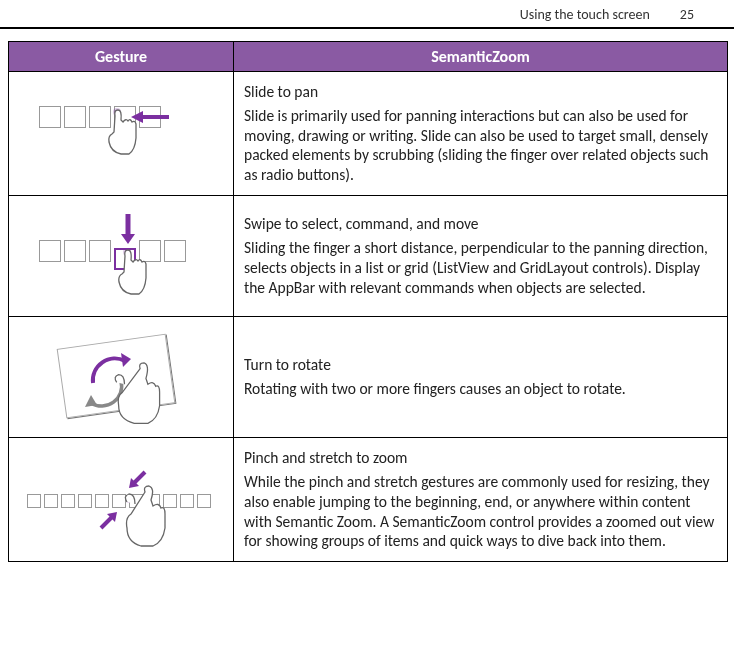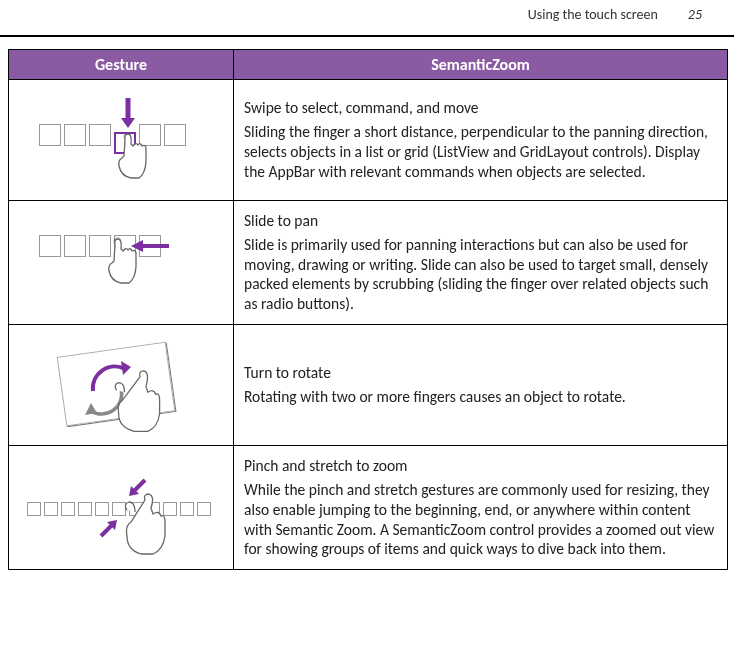--- a/index.html
+++ b/index.html
@@ -13,26 +13,26 @@
   }
   .page {
     width: 734px;
     padding-top: 6px;
   }
   .header-line {
     display: flex;
     justify-content: flex-end;
     align-items: baseline;
     gap: 30px;
-    padding-right: 32px;
+    padding-right: 40px;
     font-size: 14px;
     color: #333;
-    margin-bottom: 12px;
-  }
-  .page-num { font-size: 14px; font-style: italic; }
+    margin-bottom: 4px;
+  }
+  .page-num { font-size: 14px; }
   .top-rule {
     border: none;
     border-top: 2px solid #000;
     margin: 0 0 12px 0;
   }
   table.gestures {
     border-collapse: collapse;
     width: 720px;
     margin-left: 8px;
     table-layout: fixed;
@@ -119,20 +119,53 @@
       <tr>
         <th class="col-gesture">Gesture</th>
         <th>SemanticZoom</th>
       </tr>
     </thead>
     <tbody>
 
       <tr>
         <td class="gcell">
           <div class="illus">
+            <div class="boxrow" style="top:22px; left:18px;">
+              <div class="box"></div>
+                <div class="box"></div>
+                <div class="box"></div>
+                <div class="box"></div>
+                <div class="box"></div>
+            </div>
+
+            <div class="arrow" style="top:23px; left:110px;">
+              <svg width="40" height="20">
+                  <line x1="38" y1="10" x2="8" y2="10" stroke="#7b2fa0" stroke-width="4"></line>
+                  <polygon points="0,10 12,4 12,16" fill="#7b2fa0"></polygon>
+                </svg>
+            </div>
+
+            <div class="hand" style="top:18px; left:78px;">
+              <svg viewBox="0 0 60 70">
+                <circle cx="18" cy="10" r="4" fill="#7b2fa0" opacity="0.25"></circle>
+                <circle cx="18" cy="10" r="2.2" fill="#7b2fa0"></circle>
+                <path d="M16 14 Q15 8 19 8 Q23 8 22 18 L24 20 Q27 16 29 19 Q31 16 33 20 Q36 18 37 22 L37 36 Q36 48 30 52 L22 52 Q12 50 10 40 Q9 34 13 32 L15 30 Z" fill="#fff" stroke="#666" stroke-width="1.3"></path>
+              </svg>
+            </div>
+          </div>
+        </td>
+        <td>
+          <div class="desc-title">Slide to pan</div>
+          <div>Slide is primarily used for panning interactions but can also be used for moving, drawing or writing. Slide can also be used to target small, densely packed elements by scrubbing (sliding the finger over related objects such as radio buttons).</div>
+        </td>
+      </tr>
+
+      <tr>
+        <td class="gcell">
+          <div class="illus">
             <div class="boxrow" style="top:34px; left:18px;">
               <div class="box"></div>
                 <div class="box"></div>
                 <div class="box"></div>
               <div class="box sel" style="position:relative; top:8px;"></div>
               <div class="box"></div>
                 <div class="box"></div>
             </div>
 
             <div class="arrow" style="top:6px; left:97px;">
@@ -153,53 +186,20 @@
         </td>
         <td>
           <div class="desc-title">Swipe to select, command, and move</div>
           <div>Sliding the finger a short distance, perpendicular to the panning direction, selects objects in a list or grid (ListView and GridLayout controls). Display the AppBar with relevant commands when objects are selected.</div>
         </td>
       </tr>
 
       <tr>
         <td class="gcell">
           <div class="illus">
-            <div class="boxrow" style="top:22px; left:18px;">
-              <div class="box"></div>
-                <div class="box"></div>
-                <div class="box"></div>
-                <div class="box"></div>
-                <div class="box"></div>
-            </div>
-
-            <div class="arrow" style="top:23px; left:110px;">
-              <svg width="40" height="20">
-                  <line x1="38" y1="10" x2="8" y2="10" stroke="#7b2fa0" stroke-width="4"></line>
-                  <polygon points="0,10 12,4 12,16" fill="#7b2fa0"></polygon>
-                </svg>
-            </div>
-
-            <div class="hand" style="top:18px; left:78px;">
-              <svg viewBox="0 0 60 70">
-                <circle cx="18" cy="10" r="4" fill="#7b2fa0" opacity="0.25"></circle>
-                <circle cx="18" cy="10" r="2.2" fill="#7b2fa0"></circle>
-                <path d="M16 14 Q15 8 19 8 Q23 8 22 18 L24 20 Q27 16 29 19 Q31 16 33 20 Q36 18 37 22 L37 36 Q36 48 30 52 L22 52 Q12 50 10 40 Q9 34 13 32 L15 30 Z" fill="#fff" stroke="#666" stroke-width="1.3"></path>
-              </svg>
-            </div>
-          </div>
-        </td>
-        <td>
-          <div class="desc-title">Slide to pan</div>
-          <div>Slide is primarily used for panning interactions but can also be used for moving, drawing or writing. Slide can also be used to target small, densely packed elements by scrubbing (sliding the finger over related objects such as radio buttons).</div>
-        </td>
-      </tr>
-
-      <tr>
-        <td class="gcell">
-          <div class="illus">
             <div class="tilt-card" style="top:14px; left:40px;"></div>
 
             <div class="rot-curve" style="top:20px; left:60px;">
               <svg width="60" height="50">
                 <path d="M12 36 A22 22 0 0 1 44 14" fill="none" stroke="#7b2fa0" stroke-width="4"></path>
                 <polygon points="50,12 40,6 42,20" fill="#7b2fa0"></polygon>
               </svg>
             </div>
             <div class="rot-curve" style="top:48px; left:54px;">
               <svg width="60" height="40">

